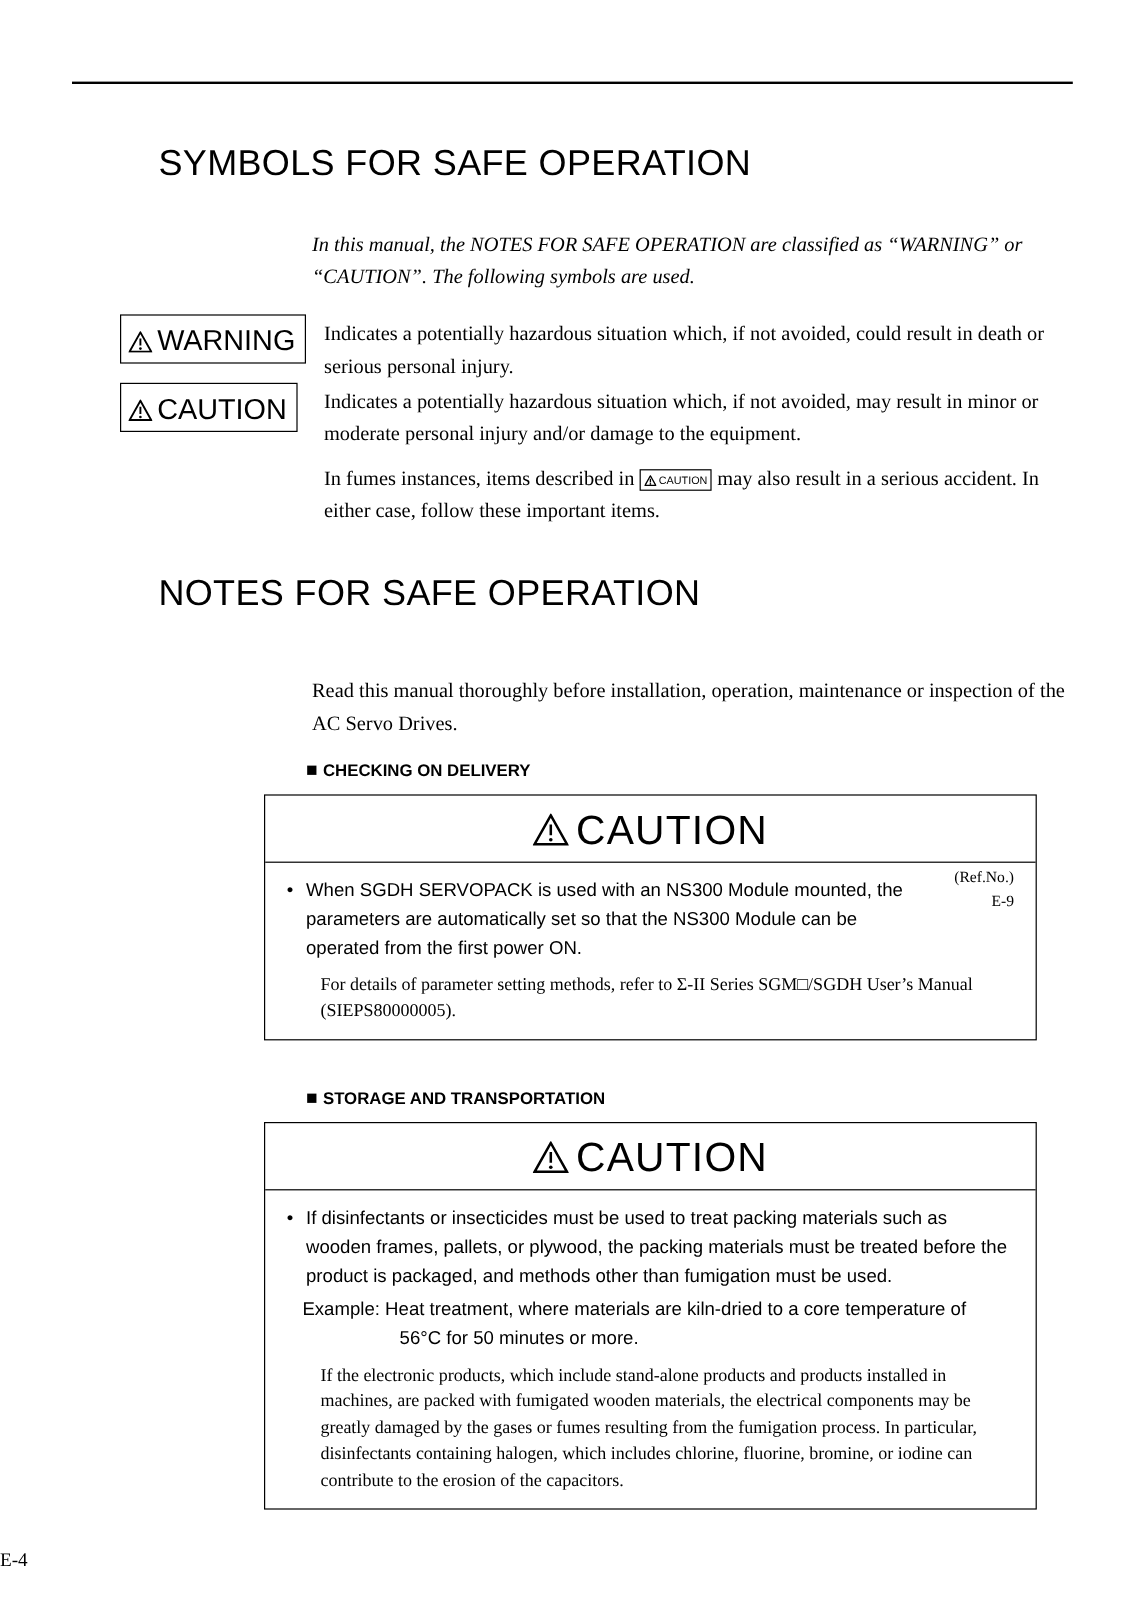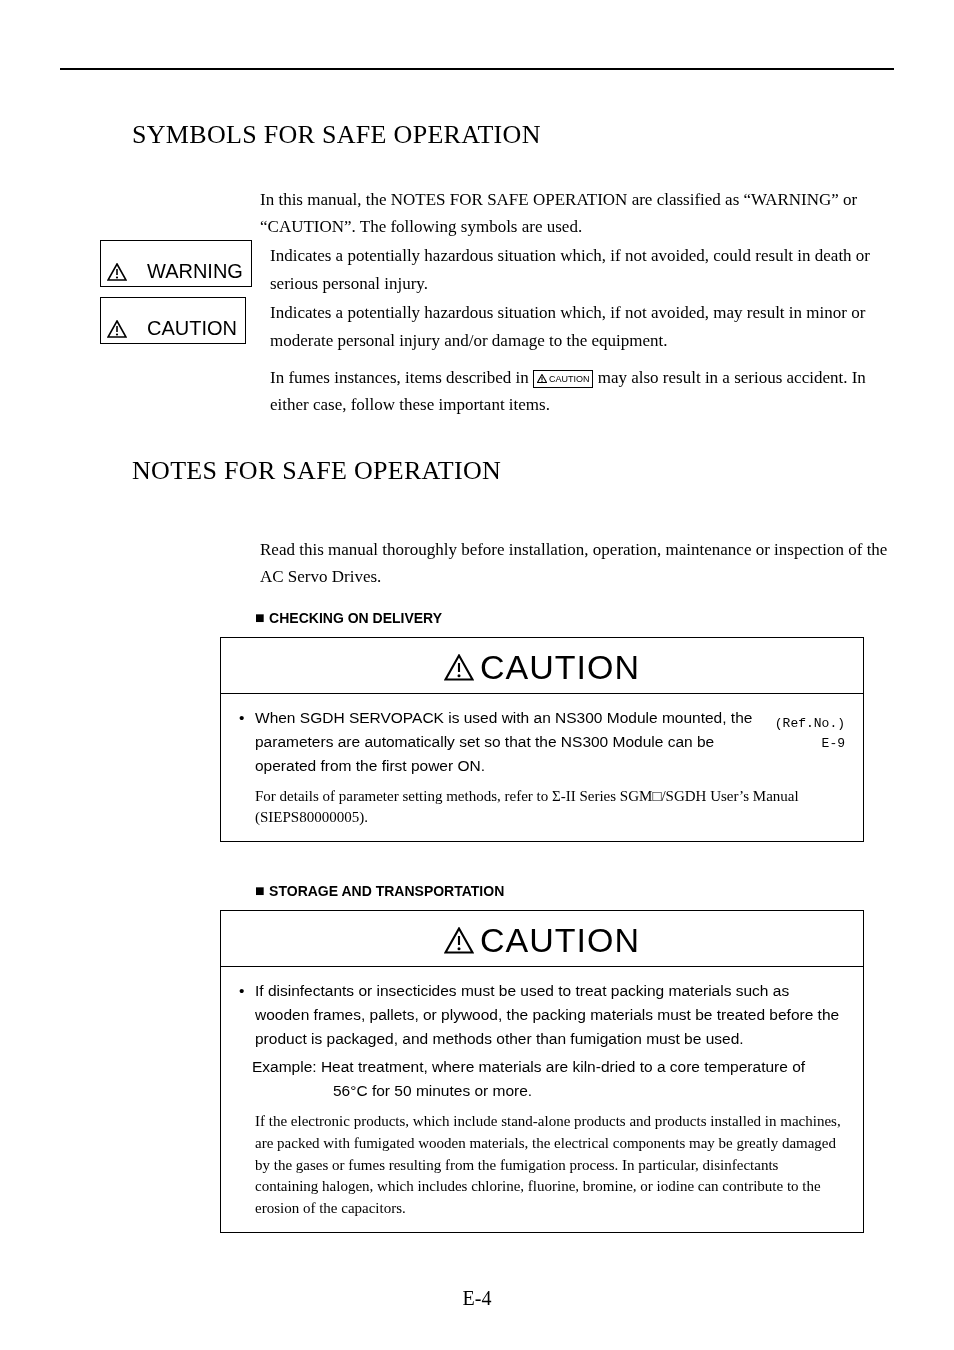--- a/index.html
+++ b/index.html
@@ -14,54 +14,55 @@
     height: 1350px;
     box-sizing: border-box;
     padding: 68px 60px 40px 60px;
     position: relative;
   }
   .top-rule {
     border-top: 2px solid #000;
     margin: 0 0 50px 0;
   }
   .sec-title {
-    font-family: Liberation Serif, serif;
-    font-size: 26px;
+    font-family: Liberation Sans, sans-serif;
+    font-size: 30px;
     letter-spacing: 0.3px;
     margin: 0 0 28px 72px;
   }
   .sec-body {
     font-size: 17px;
     line-height: 1.6;
   }
   .intro {
-    margin: 36px 0 0 200px;
+    margin: 36px 0 18px 200px;
+    font-style: italic;
   }
   .def-row {
     display: flex;
     align-items: flex-start;
     margin-left: 40px;
   }
   .label-cell {
     width: 170px;
     flex: none;
   }
   .desc-cell {
     flex: 1;
     padding-right: 20px;
     padding-top: 2px;
   }
   .label-box {
     border: 1.5px solid #000;
     font-family: Arial, Helvetica, sans-serif;
-    font-size: 20px;
-    padding: 19px 8px 3px 6px;
+    font-size: 24px;
+    padding: 8px 8px 3px 6px;
     display: inline-flex;
     align-items: center;
-    gap: 20px;
+    gap: 4px;
     margin-bottom: 10px;
   }
   .inline-small-box {
     border: 1px solid #000;
     font-family: Arial, Helvetica, sans-serif;
     font-size: 9px;
     padding: 1px 3px;
     display: inline-flex;
     align-items: center;
     gap: 2px;
@@ -106,38 +107,38 @@
     margin-bottom: 4px;
   }
   .caution-body .bullet .dot {
     width: 16px;
     flex: none;
   }
   .caution-body .note {
     font-family: "Times New Roman", Times, serif;
     font-size: 15px;
     margin-top: 8px;
-    margin-left: 16px;
+    margin-left: 28px;
     line-height: 1.45;
   }
   .refno {
     position: absolute;
-    top: 20px;
+    top: 2px;
     right: 18px;
-    font-family: Liberation Mono, monospace;
+    font-family: Liberation Serif, serif;
     font-size: 13px;
     text-align: right;
   }
   .page-num {
     position: absolute;
     bottom: 40px;
     left: 0;
     right: 0;
-    text-align: center;
-    font-size: 20px;
+    text-align: left;
+    font-size: 16px;
   }
   .notes-intro {
     margin: 50px 0 18px 200px;
   }
   .indent-example {
     margin-left: 13px;
     margin-top: 2px;
   }
   .indent-example-sub {
     margin-left: 94px;

